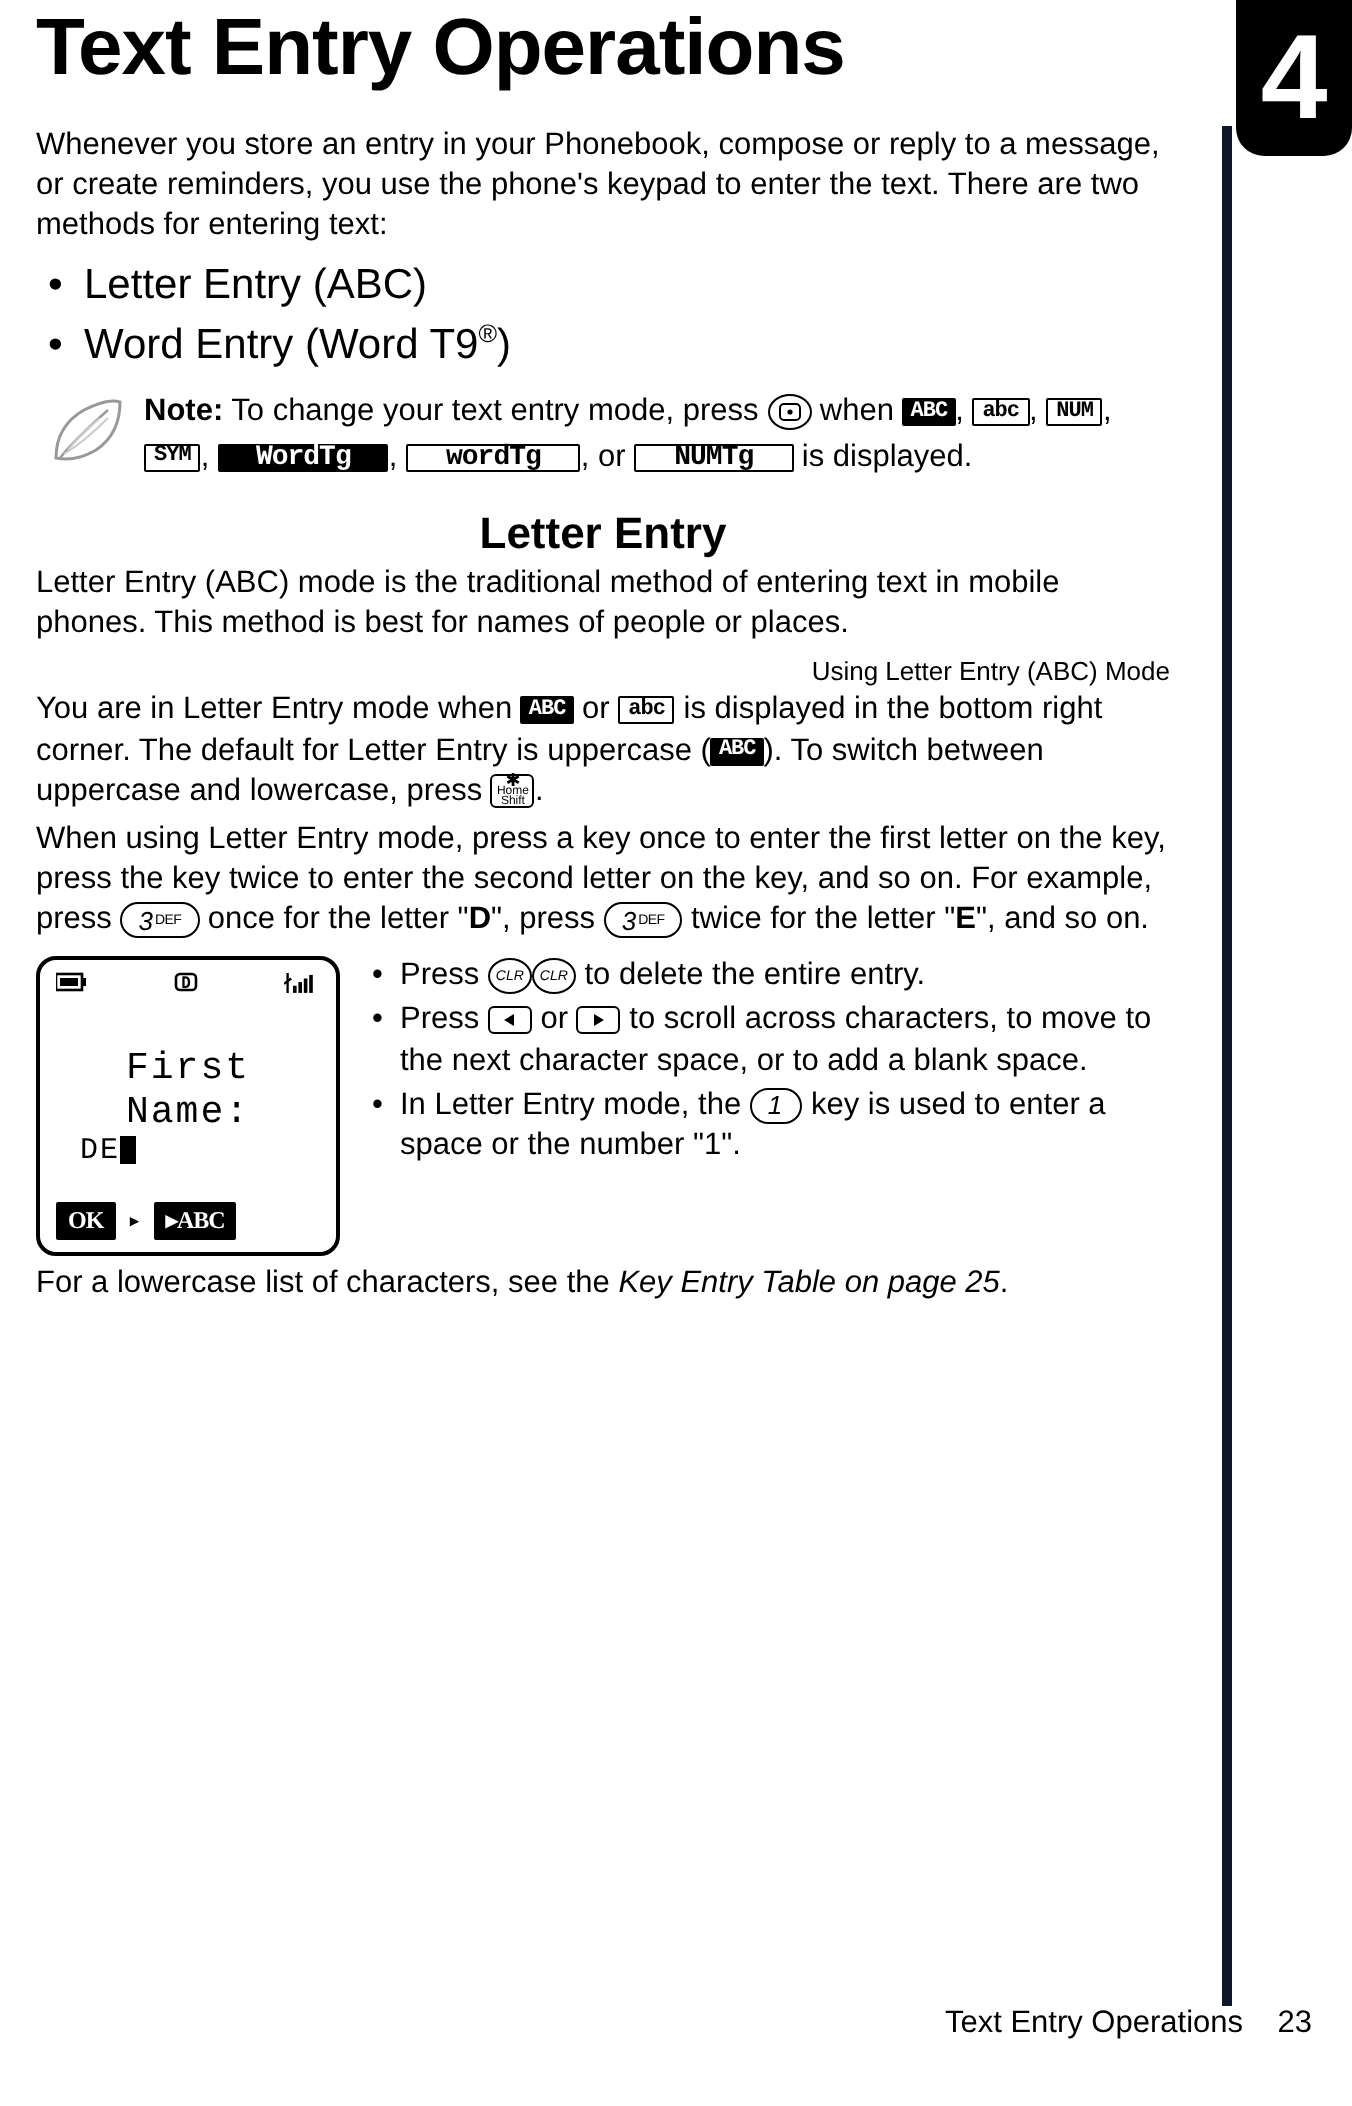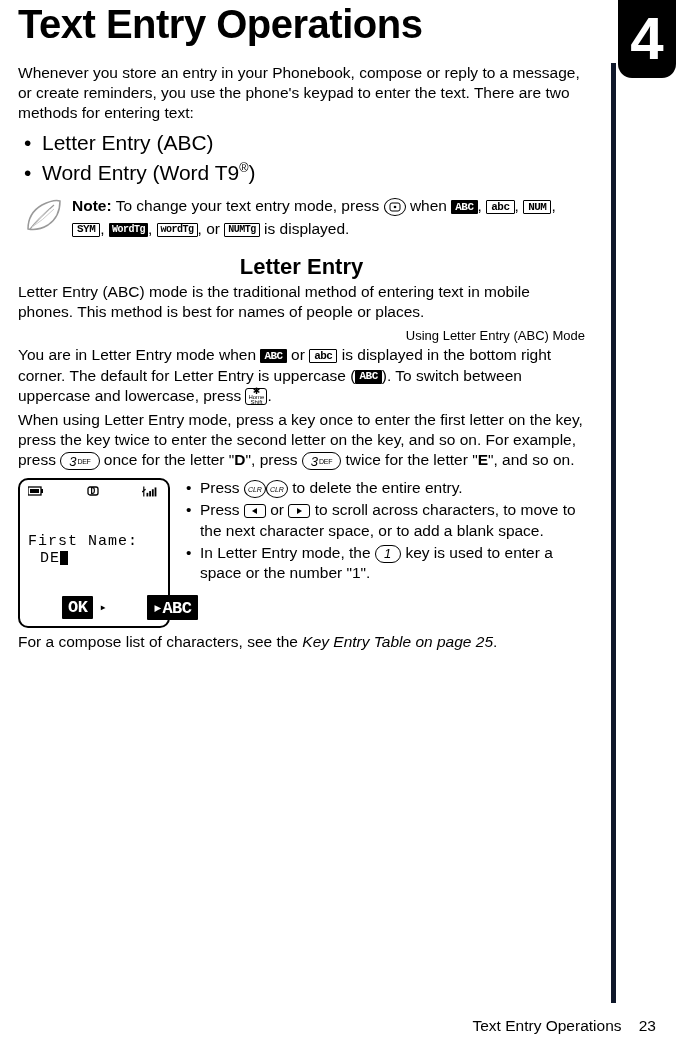--- a/index.html
+++ b/index.html
@@ -74,21 +74,21 @@
     font-weight: bold;
     font-size: 11px;
     padding: 1px 4px;
     border-radius: 1px;
     line-height: 1;
     vertical-align: middle;
     letter-spacing: -0.5px;
     height: 14px;
   }
   .mode-badge.inverse { background: #fff; color: #000; border: 1.5px solid #000; }
-  .mode-badge.wide { padding: 1px 3px; font-size: 10px; }
+  .mode-badge.wide { padding: 1px 19px; font-size: 14px; }
 
   .key {
     display: inline-flex;
     align-items: center;
     justify-content: center;
     border: 1.5px solid #000;
     border-radius: 14px;
     padding: 0 8px;
     height: 18px;
     font-size: 10px;
@@ -122,34 +122,34 @@
     height: 150px;
     flex-shrink: 0;
     padding: 6px 8px;
     font-family: "Courier New", monospace;
     position: relative;
     display: flex;
     flex-direction: column;
   }
   .screen-top { display: flex; justify-content: space-between; font-size: 11px; font-weight: bold; }
   .screen-mid { flex: 1; display: flex; flex-direction: column; justify-content: center; font-size: 15px; letter-spacing: 1px; padding-top: 4px; }
-  .screen-mid .line1 { font-size: 15px; }
+  .screen-mid .line1 { font-size: 19px; text-align: center; }
   .screen-mid .line2 { font-size: 15px; display: flex; align-items: center; margin-left: 12px; }
   .cursor { display:inline-block; width:8px; height:14px; background:#000; vertical-align: middle; }
   .screen-bot { display:flex; align-items:center; gap:6px; }
-  .soft-btn { background:#000; color:#fff; font-weight:bold; font-size:17px; padding:2px 6px; border-radius:1px; font-family:Liberation Mono, monospace; letter-spacing:-0.5px;margin-left:34px;}
+  .soft-btn { background:#000; color:#fff; font-weight:bold; font-size:12px; padding:2px 6px; border-radius:1px; font-family:Liberation Serif, serif; letter-spacing:-0.5px;}
   .arrow-r { font-size:12px; }
 
   .bullets { list-style:none; font-size:15.5px; line-height:1.3; }
   .bullets li { padding-left: 18px; position: relative; margin-bottom: 2px; }
   .bullets li::before { content:"•"; position:absolute; left:4px; top:0; }
 
   .footer {
     position: absolute;
-    bottom: 18px;
+    bottom: 32px;
     right: 20px;
     font-size: 15.5px;
   }
   .italic { font-style: italic; }
 
   .arrow-key {
     display:inline-flex; align-items:center; justify-content:center;
     border:1.5px solid #000; width:22px; height:14px; border-radius:3px;
     vertical-align:middle; padding:0;
   }
@@ -283,21 +283,21 @@
         </li>
         <li>
           <span>In Letter Entry mode, the </span><span class="key">
               <span class="keynum">1</span>
             </span><span> key is used to enter a space or the number "1".</span>
         </li>
       </ul>
     </div>
 
     <p class="body-p">
-      <span>For a compose list of characters, see the </span><span class="italic">Key Entry Table on page 25</span><span>.</span>
+      <span>For a lowercase list of characters, see the </span><span class="italic">Key Entry Table on page 25</span><span>.</span>
     </p>
 
   </div>
 
   <div class="footer">
     <span>Text Entry Operations</span>&nbsp;&nbsp;&nbsp;&nbsp;<span>23</span>
   </div>
 
 </div>
 

